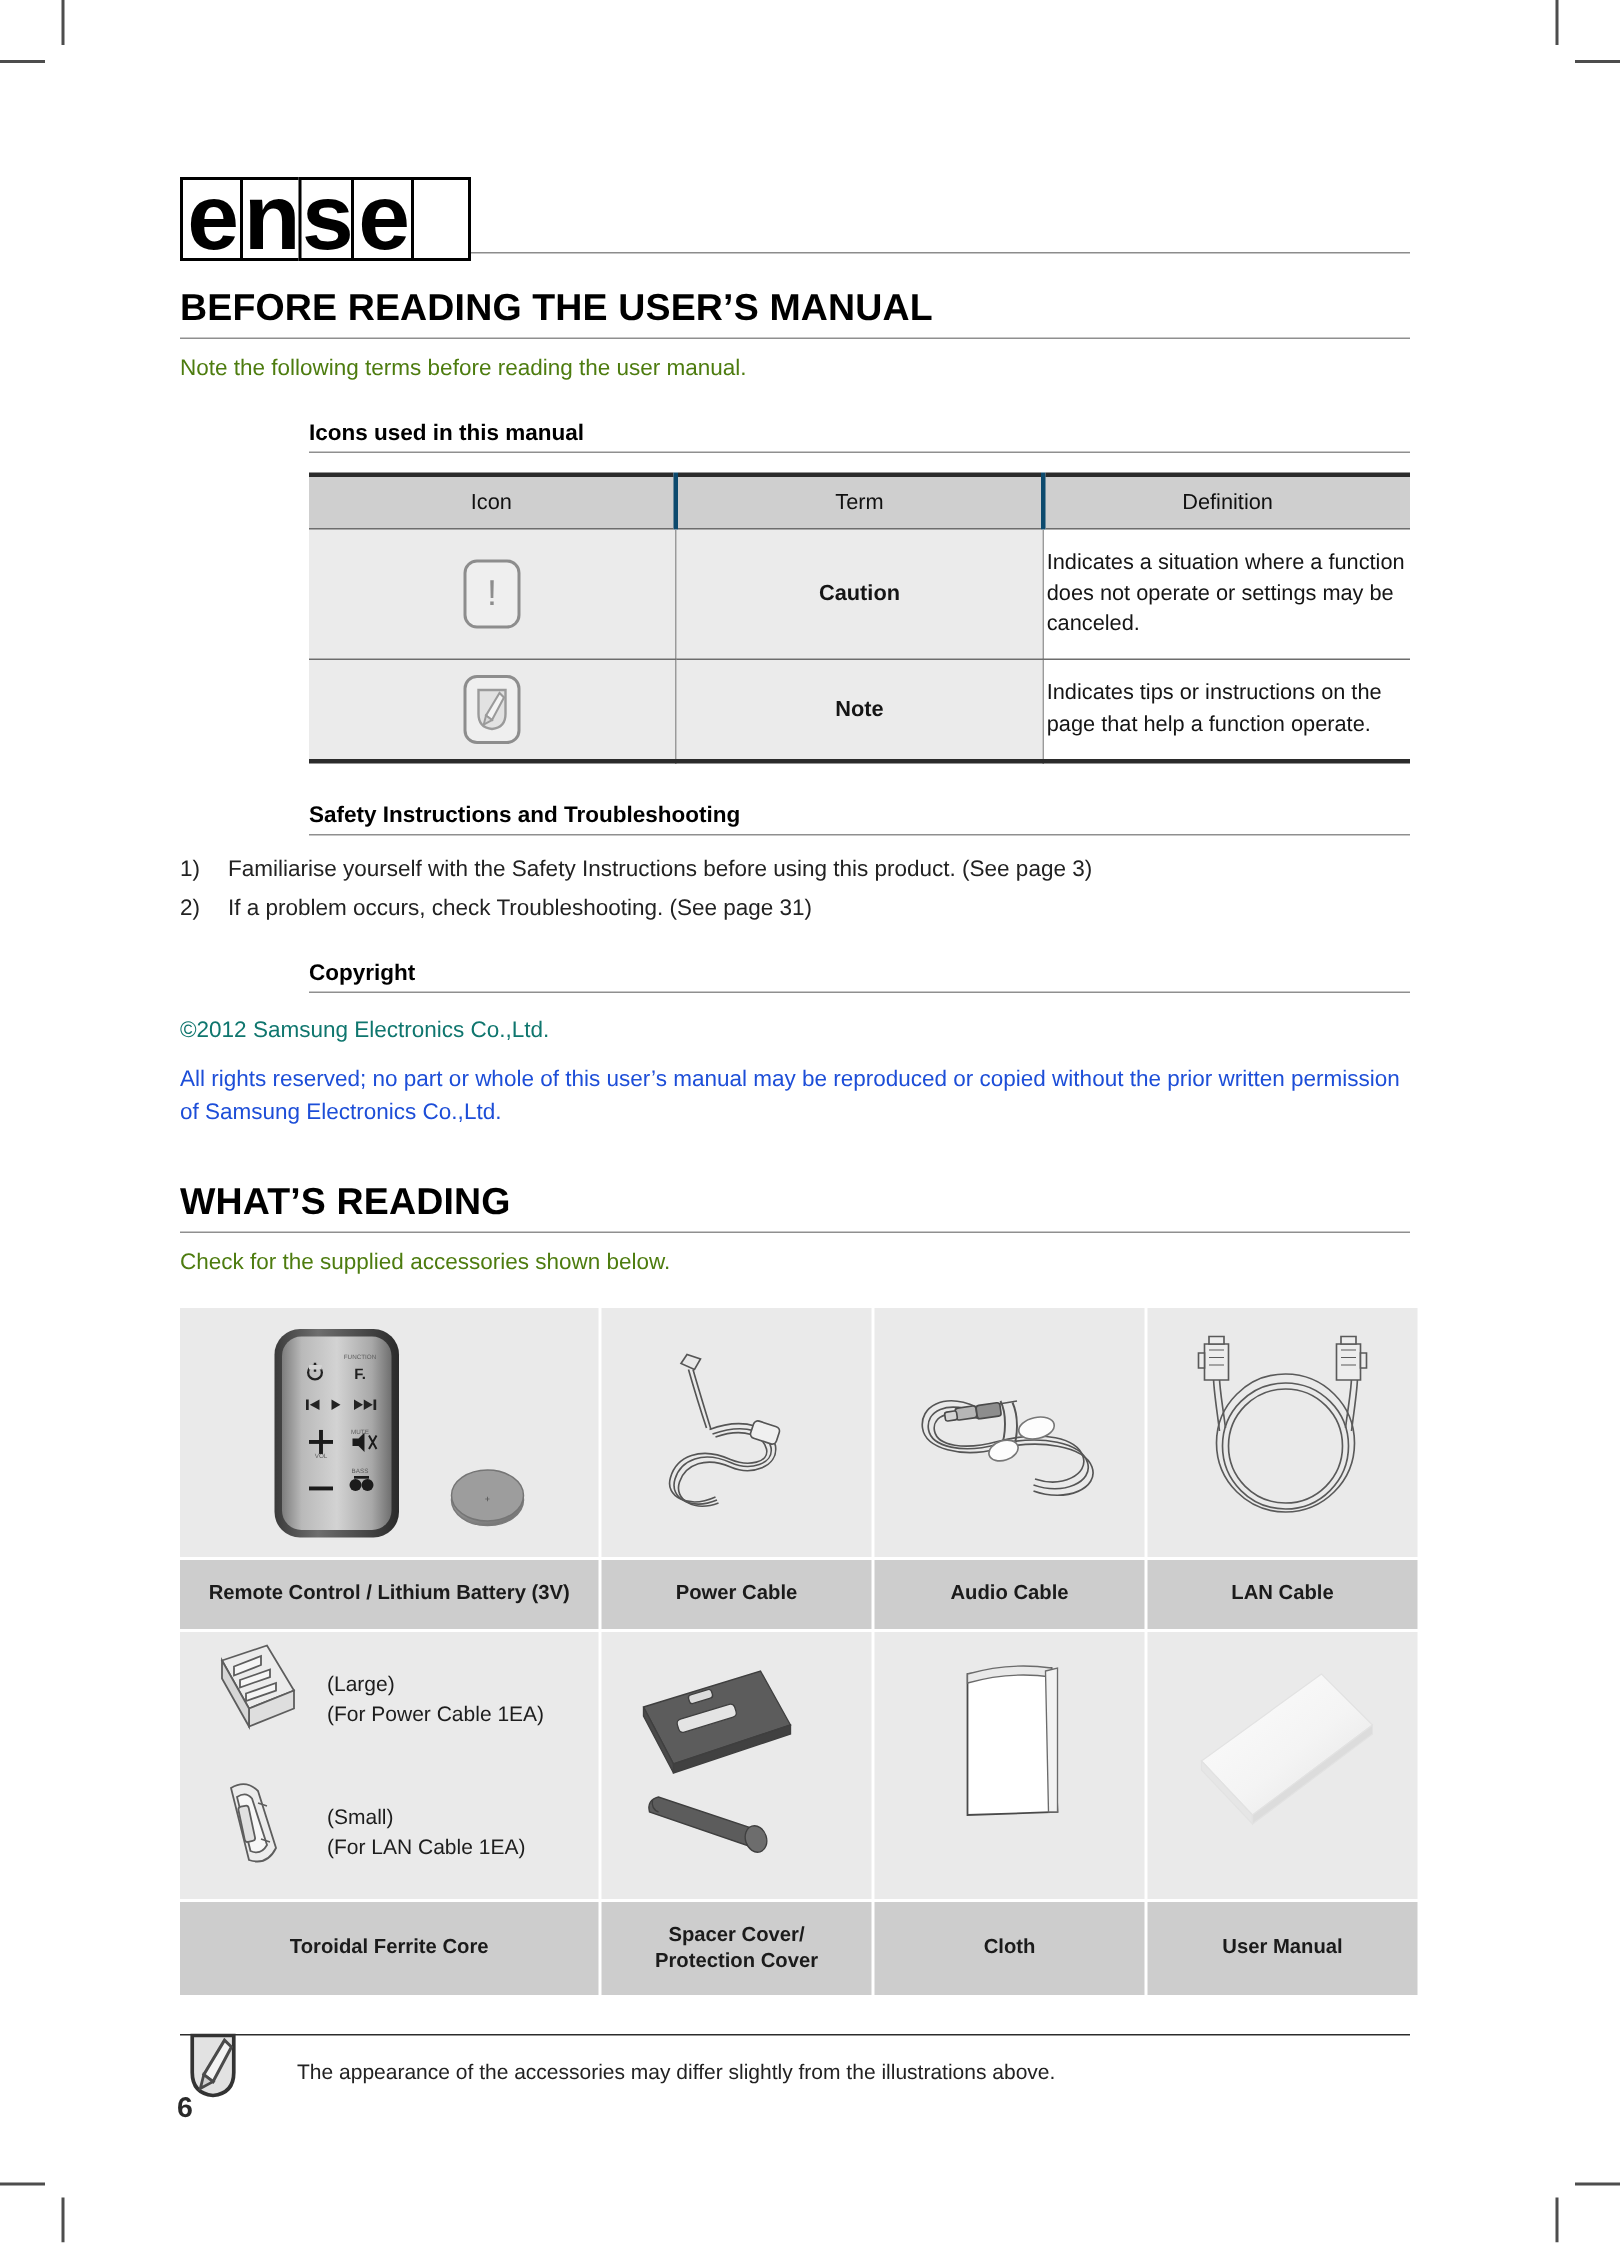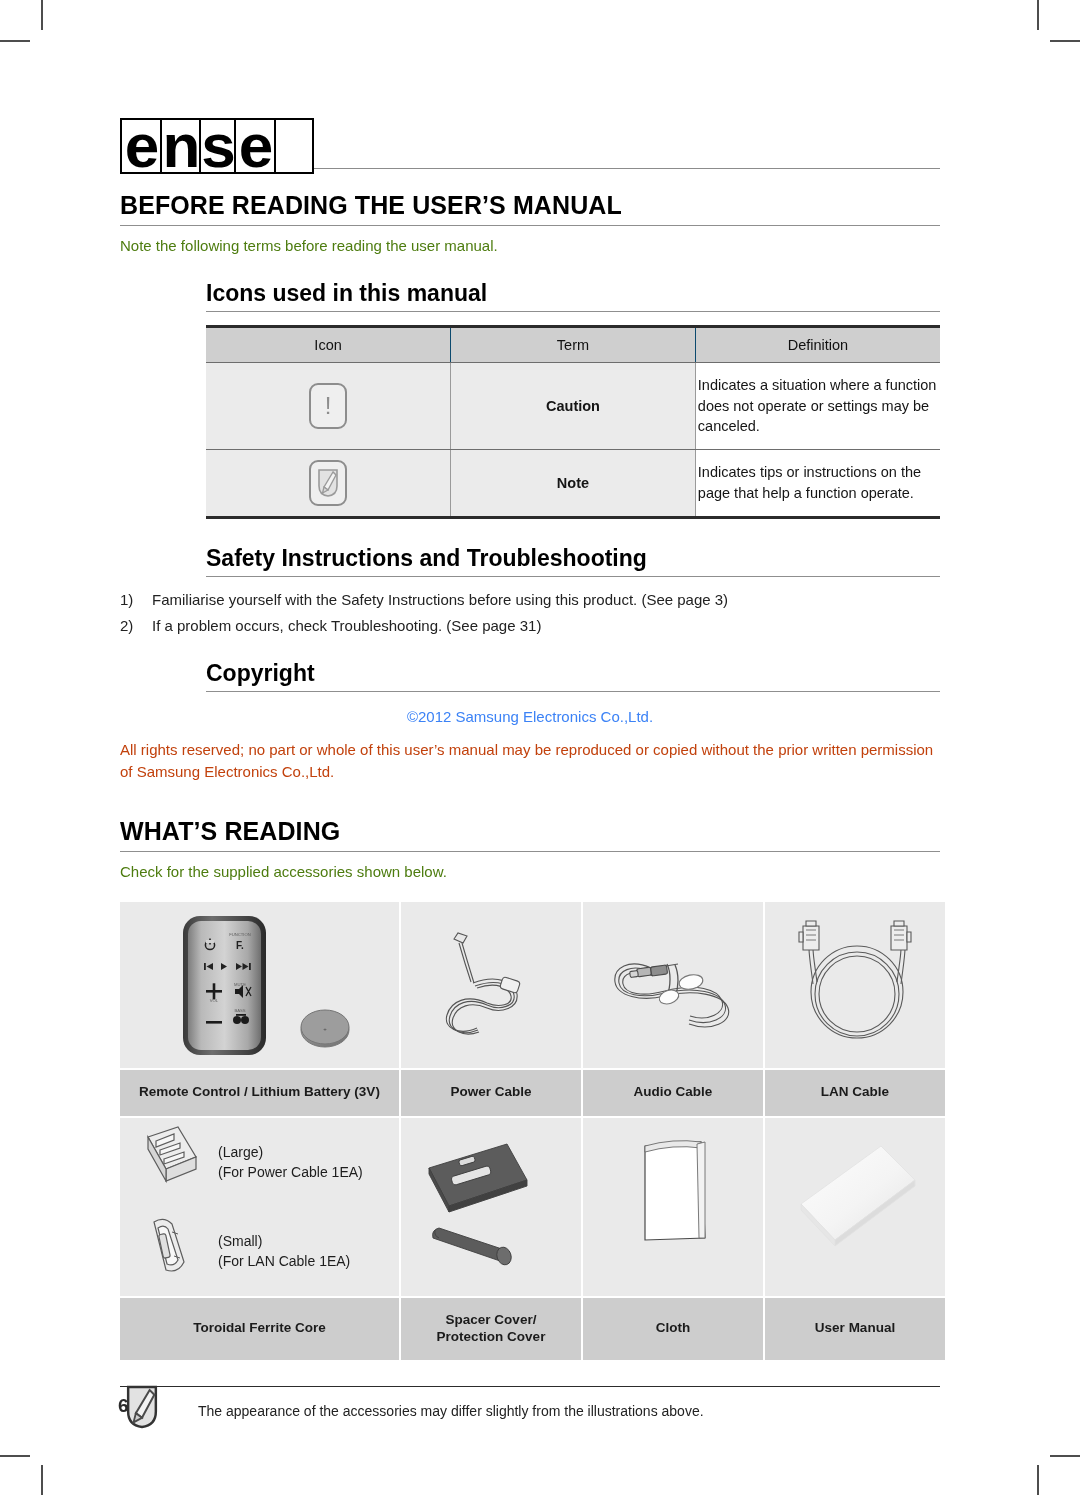--- a/index.html
+++ b/index.html
@@ -83,21 +83,21 @@
     padding: 0 0 5px 0;
     border-bottom: 1.5px solid #8f8f8f;
     color: #000;
   }
   .sec-intro {
     font-size: 15px;
     margin: 11px 0 0 0;
     color: #4d7c0f;
   }
   h2.sub {
-    font-size: 23px;
+    font-size: 15px;
     font-weight: 700;
     margin: 26px 0 0 86px;
     padding-bottom: 4px;
     border-bottom: 1.5px solid #8f8f8f;
     color: #000;
   }
   .indent { margin-left: 86px; }
 
   
   table.icon-table {
@@ -107,21 +107,21 @@
     border-top: 3px solid #2b2b2b;
     border-bottom: 3px solid #2b2b2b;
     table-layout: fixed;
   }
   table.icon-table th {
     background: #cfcfcf;
     font-size: 14.5px;
     font-weight: 400;
     color: #111;
     padding: 9px 4px;
-    border-right: 1px solid #0c4a6e;
+    border-right: 3px solid #0c4a6e;
     border-bottom: 1px solid #6d6d6d;
     text-align: center;
   }
   table.icon-table th:last-child { border-right: none; }
   table.icon-table td {
     border-right: 1px solid #9a9a9a;
     border-bottom: 1px solid #6d6d6d;
     font-size: 14.5px;
     color: #151515;
     vertical-align: middle;
@@ -155,22 +155,22 @@
   ol.steps { margin: 14px 0 0 0; padding: 0; list-style: none; }
   ol.steps li {
     font-size: 15px;
     margin-bottom: 9px;
     padding-left: 32px;
     position: relative;
     color: #222;
   }
   ol.steps li .num { position: absolute; left: 0; top: 0; }
 
-  .copy-line { font-size: 15px; margin: 16px 0 0 0; color: #3b82f6; text-align: center; }
-  .copy-para { font-size: 15px; margin: 14px 0 0 0; line-height: 1.46; color: #c2410c; }
+  .copy-line { font-size: 15px; margin: 16px 0 0 0; color: #0f766e; }
+  .copy-para { font-size: 15px; margin: 14px 0 0 0; line-height: 1.46; color: #1d4ed8; }
 
   
   .wi-wrap { margin-top: 34px; }
   h1.sec.wi { font-size: 25px; }
 
   .acc-grid {
     margin-top: 22px;
     display: grid;
     grid-template-columns: 279px 180px 180px 180px;
     column-gap: 2px;

